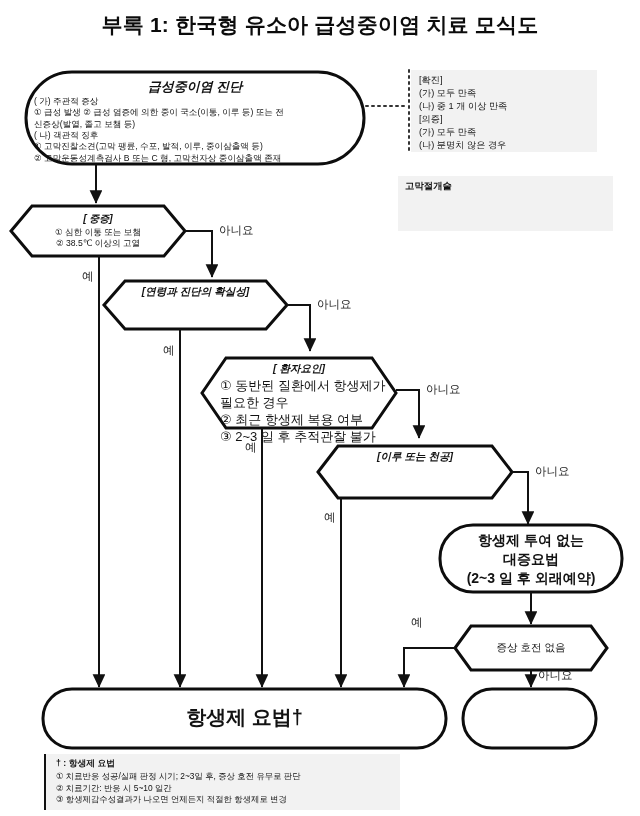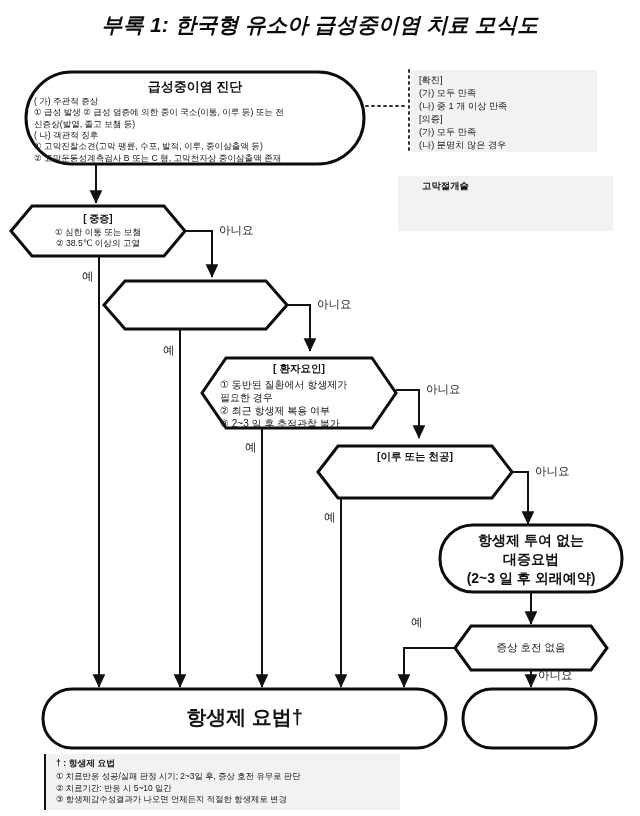--- a/index.html
+++ b/index.html
@@ -57,25 +57,25 @@
   .page-title {
     position: absolute;
     left: 0;
     top: 11px;
     width: 640px;
     text-align: center;
     font-size: 21px;
     font-weight: bold;
     letter-spacing: 0.2px;
     color: #0b0b0b;
-    font-style: italic;
   }
   .node-title {
     font-weight: bold;
     text-align: center;
+    font-style: italic;
   }
   .node-body {
     text-align: left;
   }
   .edge-label {
     position: absolute;
     font-size: 11.5px;
     color: #1a1a1a;
     white-space: nowrap;
   }
@@ -159,29 +159,30 @@
 ① 고막진찰소견(고막 팽륜,  수포,  발적,  이루,  중이삼출액 등)
 ② 고막운동성계측검사 B  또는 C 형,  고막천자상 중이삼출액 존재</div>
 
   <div class="txt" style="left:419px; top:74px; width:180px; font-size:9.2px; line-height:1.42;">[확진]
 (가) 모두 만족
 (나)  중 1 개 이상 만족
 [의증]
 (가) 모두 만족
 (나)  분명치 않은 경우</div>
 
-  <div class="txt note-title" style="left:405px; top:180px; width:205px; font-size:9.4px;margin-left:17px;">고막절개술</div>
+  <div class="txt note-title" style="left:405px; top:180px; width:205px; font-size:9.4px;">고막절개술</div>
 
   <div class="txt node-title" style="left:11px; top:213px; width:174px; font-size:10px;">[ 중증]</div>
   <div class="txt" style="left:11px; top:227px; width:174px; font-size:8.6px; text-align:center; line-height:1.3;">① 심한 이통 또는 보챔
 ② 38.5℃ 이상의 고열</div>
 
+  <div class="txt node-title" style="left:104px; top:285px; width:183px; font-size:10.5px;">[연령과 진단의 확실성]</div>
 
   <div class="txt node-title" style="left:202px; top:362px; width:194px; font-size:10.5px;">[ 환자요인]</div>
-  <div class="txt node-body" style="left:220px; top:378px; width:176px; font-size:10px; line-height:1.3;">① 동반된 질환에서 항생제가
+  <div class="txt node-body" style="left:220px; top:378px; width:176px; font-size:13px; line-height:1.3;">① 동반된 질환에서 항생제가
 필요한 경우
 ② 최근 항생제 복용 여부
 ③ 2~3 일 후 추적관찰 불가</div>
 
   <div class="txt node-title" style="left:318px; top:450px; width:194px; font-size:10.5px;">[이루 또는 천공]</div>
 
   <div class="txt big-label" style="left:440px; top:531px; width:182px; font-size:14px; line-height:1.35;">항생제 투여 없는
 대증요법
 (2~3 일 후 외래예약)</div>
 

